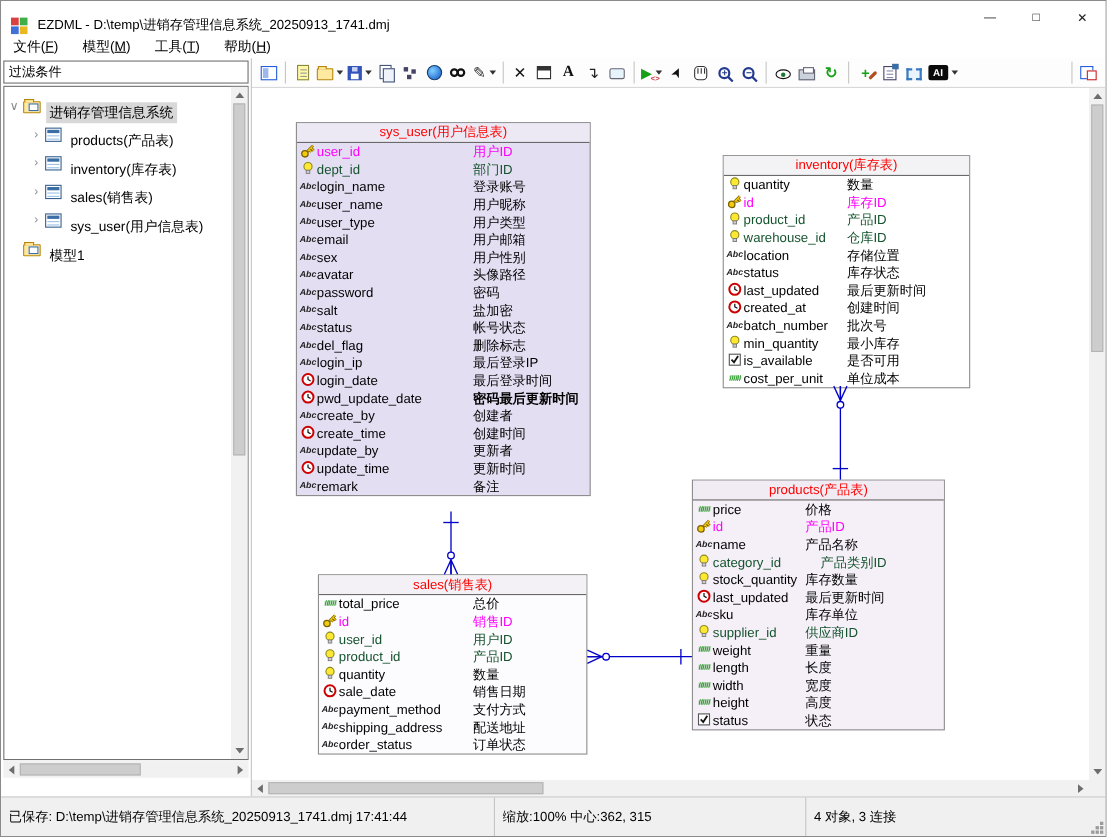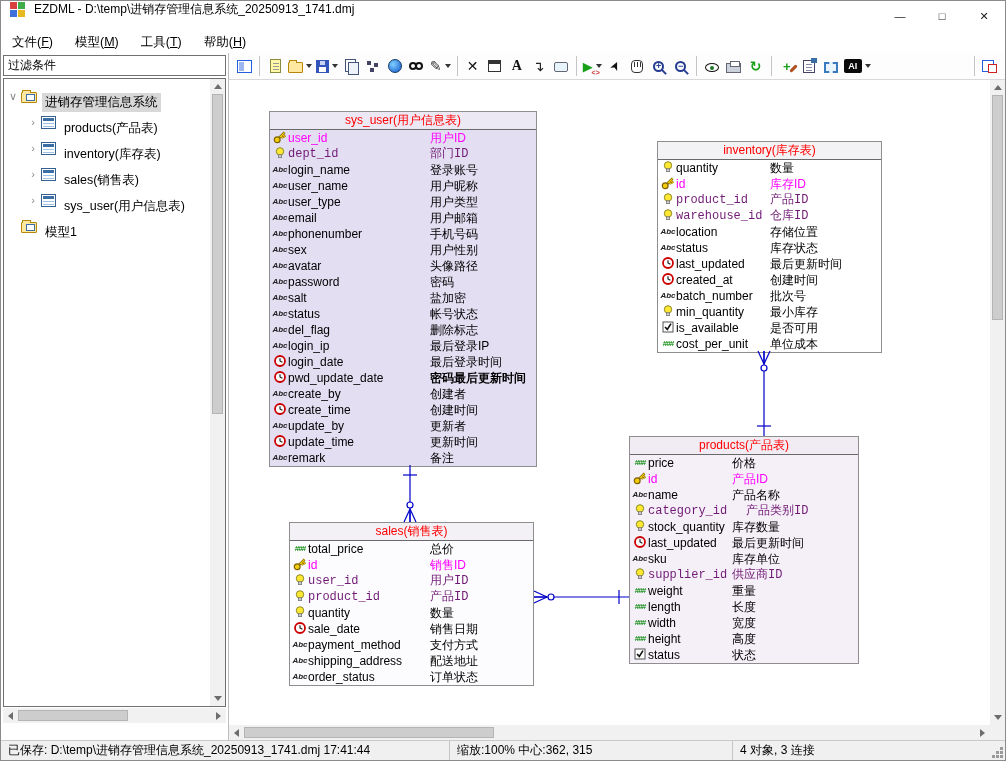--- a/index.html
+++ b/index.html
@@ -1,20 +1,20 @@
 <!DOCTYPE html>
 <html><head>
 <meta charset="utf-8">
 <style>
   html,body{margin:0;padding:0;background:#D7D7D7;}
   *{box-sizing:border-box;}
   .window{width:1006px;height:761px;border:1px solid #8a8a8a;background:#fff;display:flex;flex-direction:column;
     font-family:"Liberation Sans","DejaVu Sans",sans-serif;color:#000;overflow:hidden;}
   
-  .titlebar{height:30px;display:flex;align-items:flex-start;padding-left:9px;background:#fff;flex:0 0 auto;}
+  .titlebar{height:30px;display:flex;align-items:flex-end;padding-left:9px;background:#fff;flex:0 0 auto;}
   .app-icon{width:16px;height:16px;margin-right:8px;position:relative;flex:0 0 auto;}
   .app-icon i{position:absolute;width:7px;height:7px;}
   .app-icon i:nth-child(1){left:0;top:1px;background:#d94040;}
   .app-icon i:nth-child(2){left:8px;top:1px;background:#3fae49;}
   .app-icon i:nth-child(3){left:0;top:9px;background:#3f6fd9;}
   .app-icon i:nth-child(4){left:8px;top:9px;background:#e8b820;}
   .title-text{font-size:12px;white-space:nowrap;}
   .win-controls{margin-left:auto;display:flex;height:100%;}
   .win-btn{width:42px;height:100%;display:flex;align-items:center;justify-content:center;font-size:11px;color:#222;cursor:default;}
   
@@ -112,24 +112,24 @@
   
   .entity{position:absolute;border:1px solid #8e8e8e;font-size:12px;}
   .e-head{height:18px;line-height:17px;text-align:center;color:#f00;border-bottom:1px solid #6a6a6a;overflow:hidden;white-space:nowrap;}
   .f-row{position:relative;height:16px;line-height:16px;white-space:nowrap;overflow:hidden;padding-left:2px;}
   .f-icon{display:inline-block;width:16px;text-align:center;vertical-align:top;}
   .f-icon svg{vertical-align:-2px;}
   .f-abc{font-size:8px;font-style:italic;font-weight:bold;color:#222;letter-spacing:0;}
   .f-num{font-size:8px;font-weight:bold;color:#0a8a0a;letter-spacing:-1px;}
   .f-name{vertical-align:top;}
   .f-comment{position:absolute;top:0;}
-  .pk{color:#ff00ff;} .fk{color:#701a75;font-family:Liberation Mono, monospace;} .nm{color:#000;}
+  .pk{color:#ff00ff;} .fk{color:#14532d;} .nm{color:#000;}
   svg.conn-layer{position:absolute;left:0;top:0;pointer-events:none;}
   
-  .statusbar{height:20px;flex:0 0 auto;background:#f0f0f0;border-top:1px solid #c9c9c9;display:flex;align-items:center;font-size:12px;}
+  .statusbar{height:36px;flex:0 0 auto;background:#f0f0f0;border-top:1px solid #c9c9c9;display:flex;align-items:center;font-size:12px;}
   .sb-sec{height:100%;display:flex;align-items:center;padding-left:7px;border-right:1px solid #c6c6c6;white-space:nowrap;overflow:hidden;}
   .sb-1{width:449px;} .sb-2{width:283px;} .sb-3{flex:1;border-right:none;position:relative;}
   .grip{position:absolute;right:2px;bottom:2px;width:3px;height:3px;background:#9a9a9a;box-shadow:-4px 0 0 #9a9a9a,0 -4px 0 #9a9a9a,-8px 0 0 #9a9a9a,0 -8px 0 #9a9a9a,-4px -4px 0 #9a9a9a;}
 </style>
 </head>
 <body>
 
 <div class="window">
 
   <div class="titlebar">
@@ -327,21 +327,20 @@
                     <circle cx="4.2" cy="9.8" r="2.9" fill="#f2cc0c" stroke="#7a6000" stroke-width="1.2"></circle>
                   </svg></span><span class="f-name pk">user_id</span><span class="f-comment pk" style="left: 160px;">用户ID</span></div>
               <div class="f-row"><span class="f-icon"><svg width="14" height="14">
                     <circle cx="7" cy="5.4" r="3.7" fill="#ffe833" stroke="#8a8a20" stroke-width="1"></circle>
                     <rect x="5.4" y="8.8" width="3.2" height="2.8" fill="#cfcfcf" stroke="#777" stroke-width="0.8"></rect>
                   </svg></span><span class="f-name fk">dept_id</span><span class="f-comment fk" style="left: 160px;">部门ID</span></div>
               <div class="f-row"><span class="f-icon f-abc">Abc</span><span class="f-name nm">login_name</span><span class="f-comment nm" style="left: 160px;">登录账号</span></div>
               <div class="f-row"><span class="f-icon f-abc">Abc</span><span class="f-name nm">user_name</span><span class="f-comment nm" style="left: 160px;">用户昵称</span></div>
               <div class="f-row"><span class="f-icon f-abc">Abc</span><span class="f-name nm">user_type</span><span class="f-comment nm" style="left: 160px;">用户类型</span></div>
               <div class="f-row"><span class="f-icon f-abc">Abc</span><span class="f-name nm">email</span><span class="f-comment nm" style="left: 160px;">用户邮箱</span></div>
-              <div class="f-row"><span class="f-icon f-abc">Abc</span><span class="f-name nm">phonenumber</span><span class="f-comment nm" style="left: 160px;">手机号码</span></div>
               <div class="f-row"><span class="f-icon f-abc">Abc</span><span class="f-name nm">sex</span><span class="f-comment nm" style="left: 160px;">用户性别</span></div>
               <div class="f-row"><span class="f-icon f-abc">Abc</span><span class="f-name nm">avatar</span><span class="f-comment nm" style="left: 160px;">头像路径</span></div>
               <div class="f-row"><span class="f-icon f-abc">Abc</span><span class="f-name nm">password</span><span class="f-comment nm" style="left: 160px;">密码</span></div>
               <div class="f-row"><span class="f-icon f-abc">Abc</span><span class="f-name nm">salt</span><span class="f-comment nm" style="left: 160px;">盐加密</span></div>
               <div class="f-row"><span class="f-icon f-abc">Abc</span><span class="f-name nm">status</span><span class="f-comment nm" style="left: 160px;">帐号状态</span></div>
               <div class="f-row"><span class="f-icon f-abc">Abc</span><span class="f-name nm">del_flag</span><span class="f-comment nm" style="left: 160px;">删除标志</span></div>
               <div class="f-row"><span class="f-icon f-abc">Abc</span><span class="f-name nm">login_ip</span><span class="f-comment nm" style="left: 160px;">最后登录IP</span></div>
               <div class="f-row"><span class="f-icon"><svg width="14" height="14">
                     <circle cx="7" cy="7" r="5" fill="#fff" stroke="#cc0000" stroke-width="1.8"></circle>
                     <path d="M7 4.2 L7 7 L9.4 8.3" stroke="#111" stroke-width="1.1" fill="none"></path>

